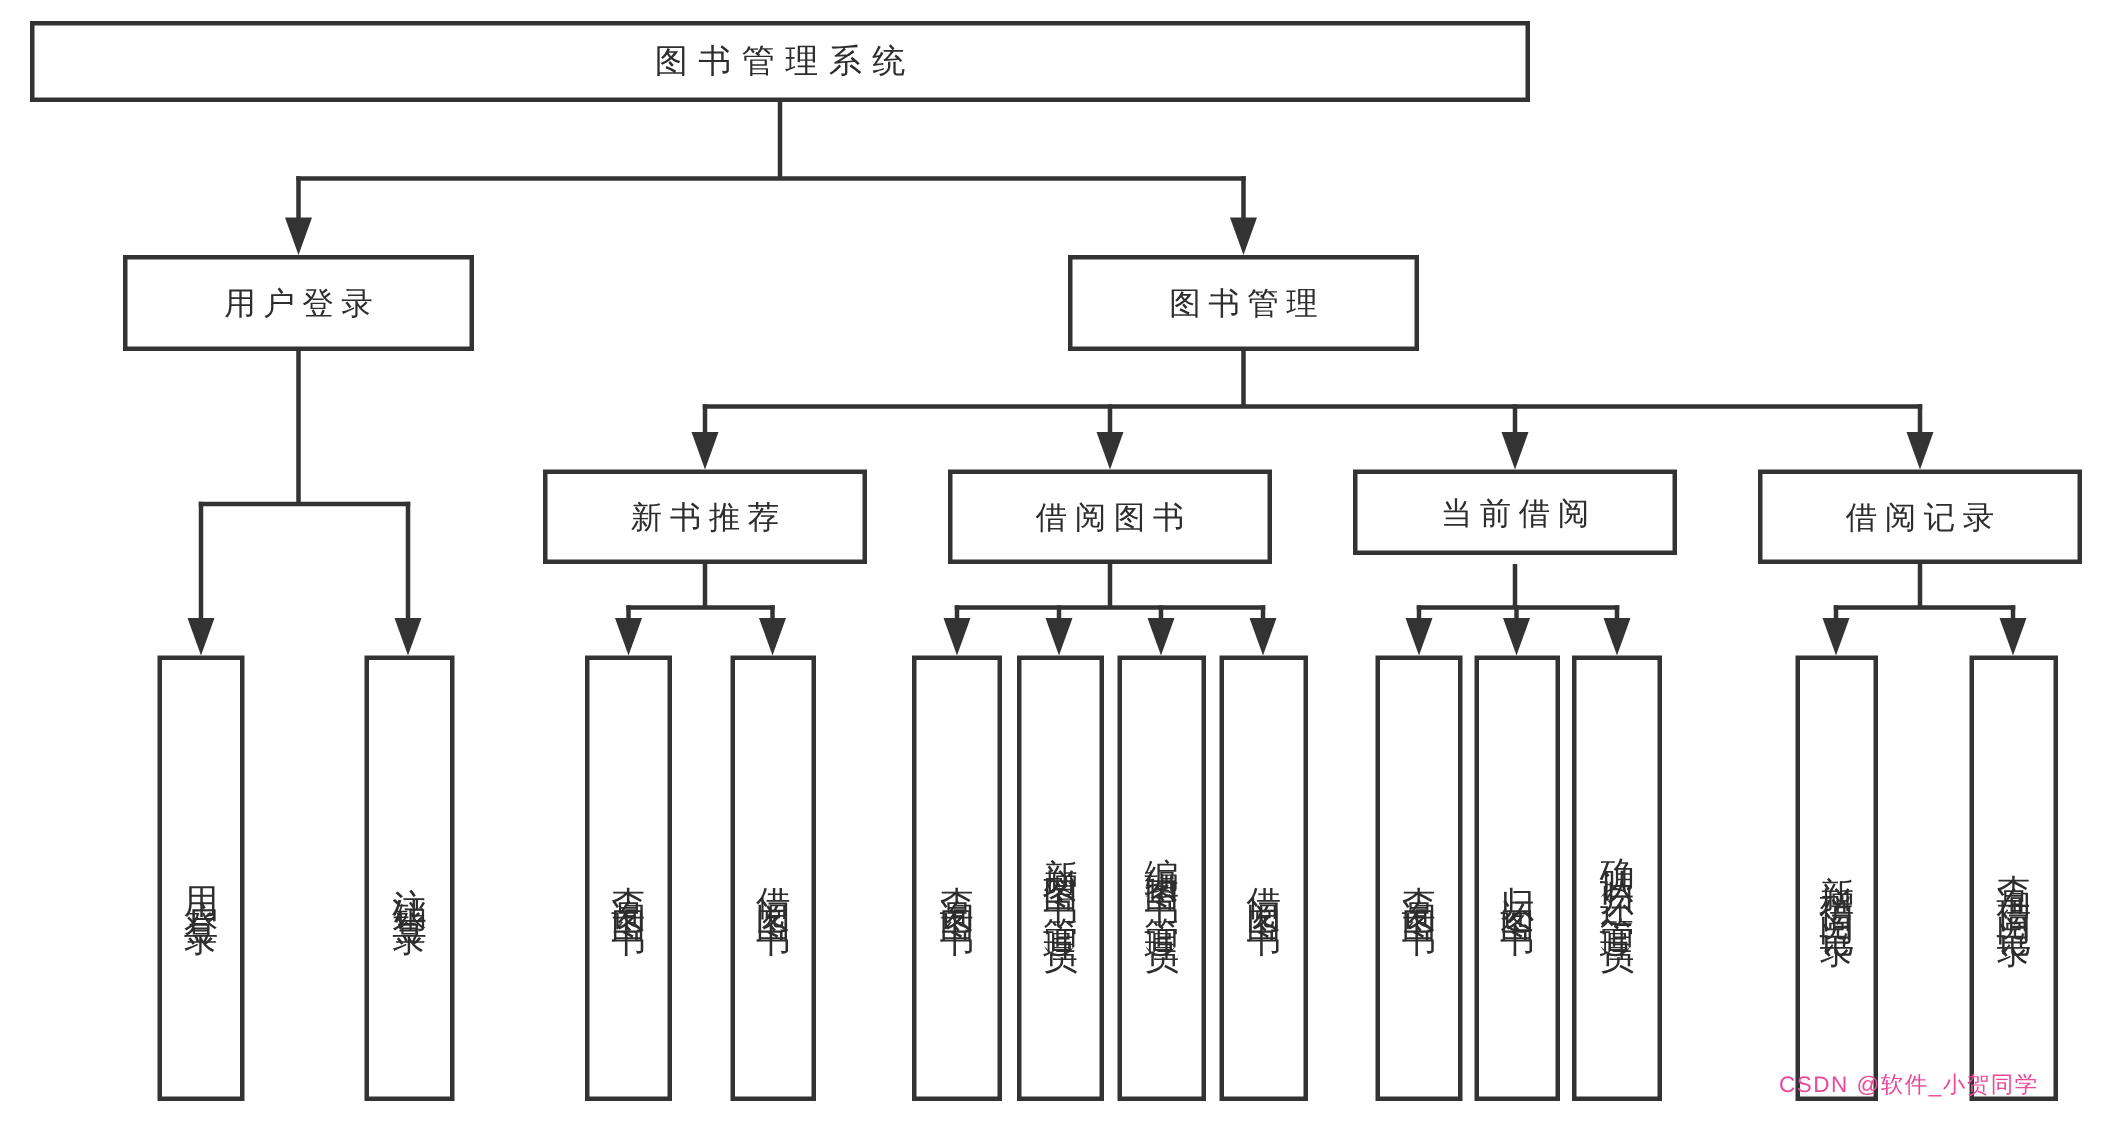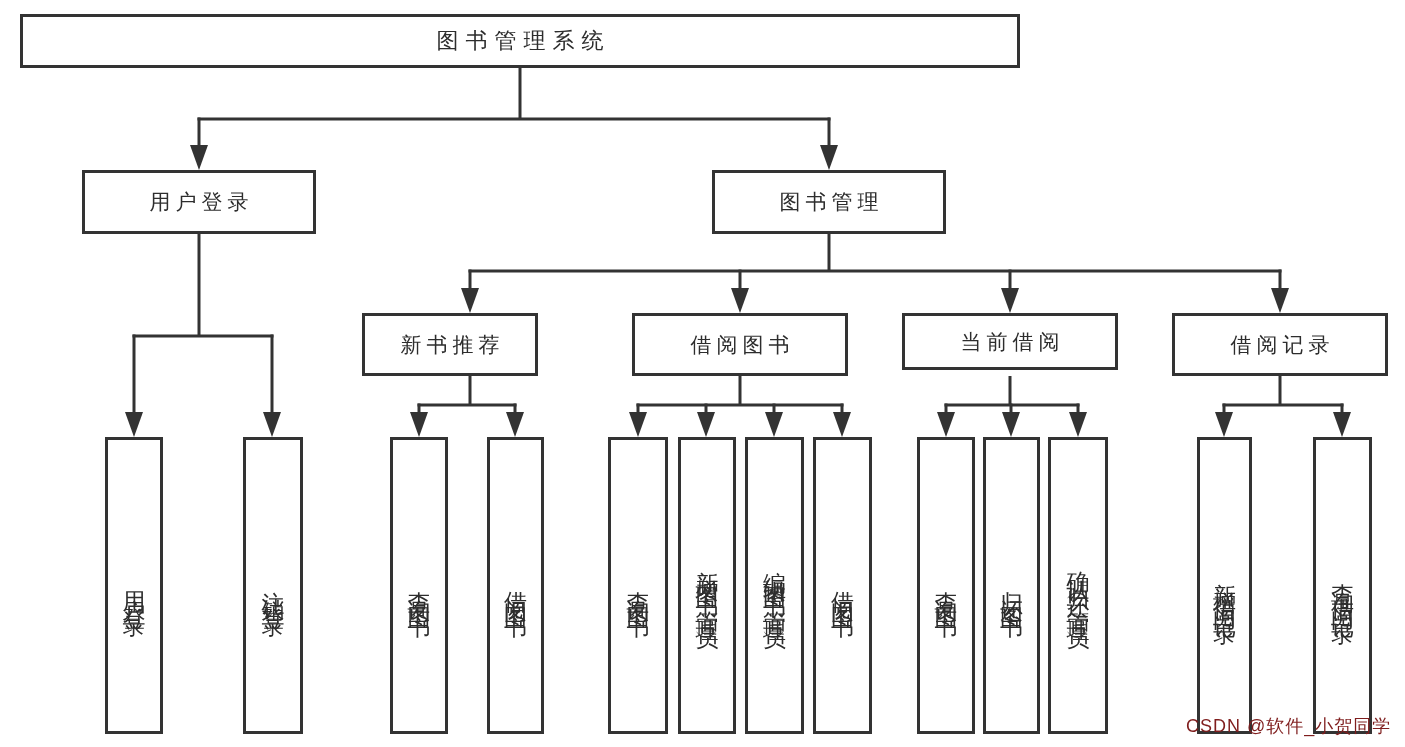--- a/index.html
+++ b/index.html
@@ -46,22 +46,22 @@
     font-size: 23px;
     letter-spacing: 8px;
     line-height: 1;
     padding-top: 6px;
   }
   .watermark {
     position: absolute;
     left: 1186px;
     top: 714px;
     z-index: 3;
-    font-size: 18px;
-    color: #7f1d1d;
+    font-size: 15px;
+    color: #ec4899;
     letter-spacing: 1px;
     white-space: nowrap;
   }
 </style>
 </head>
 <body>
 
 <div class="canvas">
 
   <svg class="connectors" width="1405" height="747" viewBox="0 0 1405 747" xmlns="http://www.w3.org/2000/svg">
@@ -131,21 +131,21 @@
       <polygon points="1224,437 1215,412 1233,412"></polygon>
       <polygon points="1342,437 1333,412 1351,412"></polygon>
     </g>
   </svg>
 
   <div class="node rootbox" style="left:20px; top:14px; width:1000px; height:54px;">图书管理系统</div>
 
   <div class="node hbox" style="left:82px; top:170px; width:234px; height:64px;">用户登录</div>
   <div class="node hbox" style="left:712px; top:170px; width:234px; height:64px;">图书管理</div>
 
-  <div class="node hbox" style="left:362px; top:313px; width:176px; height:63px;">新书推荐</div>
+  <div class="node hbox" style="left:362px; top:313px; width:216px; height:63px;">新书推荐</div>
   <div class="node hbox" style="left:632px; top:313px; width:216px; height:63px;">借阅图书</div>
   <div class="node hbox" style="left:902px; top:313px; width:216px; height:57px;">当前借阅</div>
   <div class="node hbox" style="left:1172px; top:313px; width:216px; height:63px;">借阅记录</div>
 
   <div class="node vbox" style="left:105px; top:437px; width:58px; height:297px;">用户登录</div>
   <div class="node vbox" style="left:243px; top:437px; width:60px; height:297px;">注销登录</div>
 
   <div class="node vbox" style="left:390px; top:437px; width:58px; height:297px;">查询图书</div>
   <div class="node vbox" style="left:487px; top:437px; width:57px; height:297px;">借阅图书</div>
 

